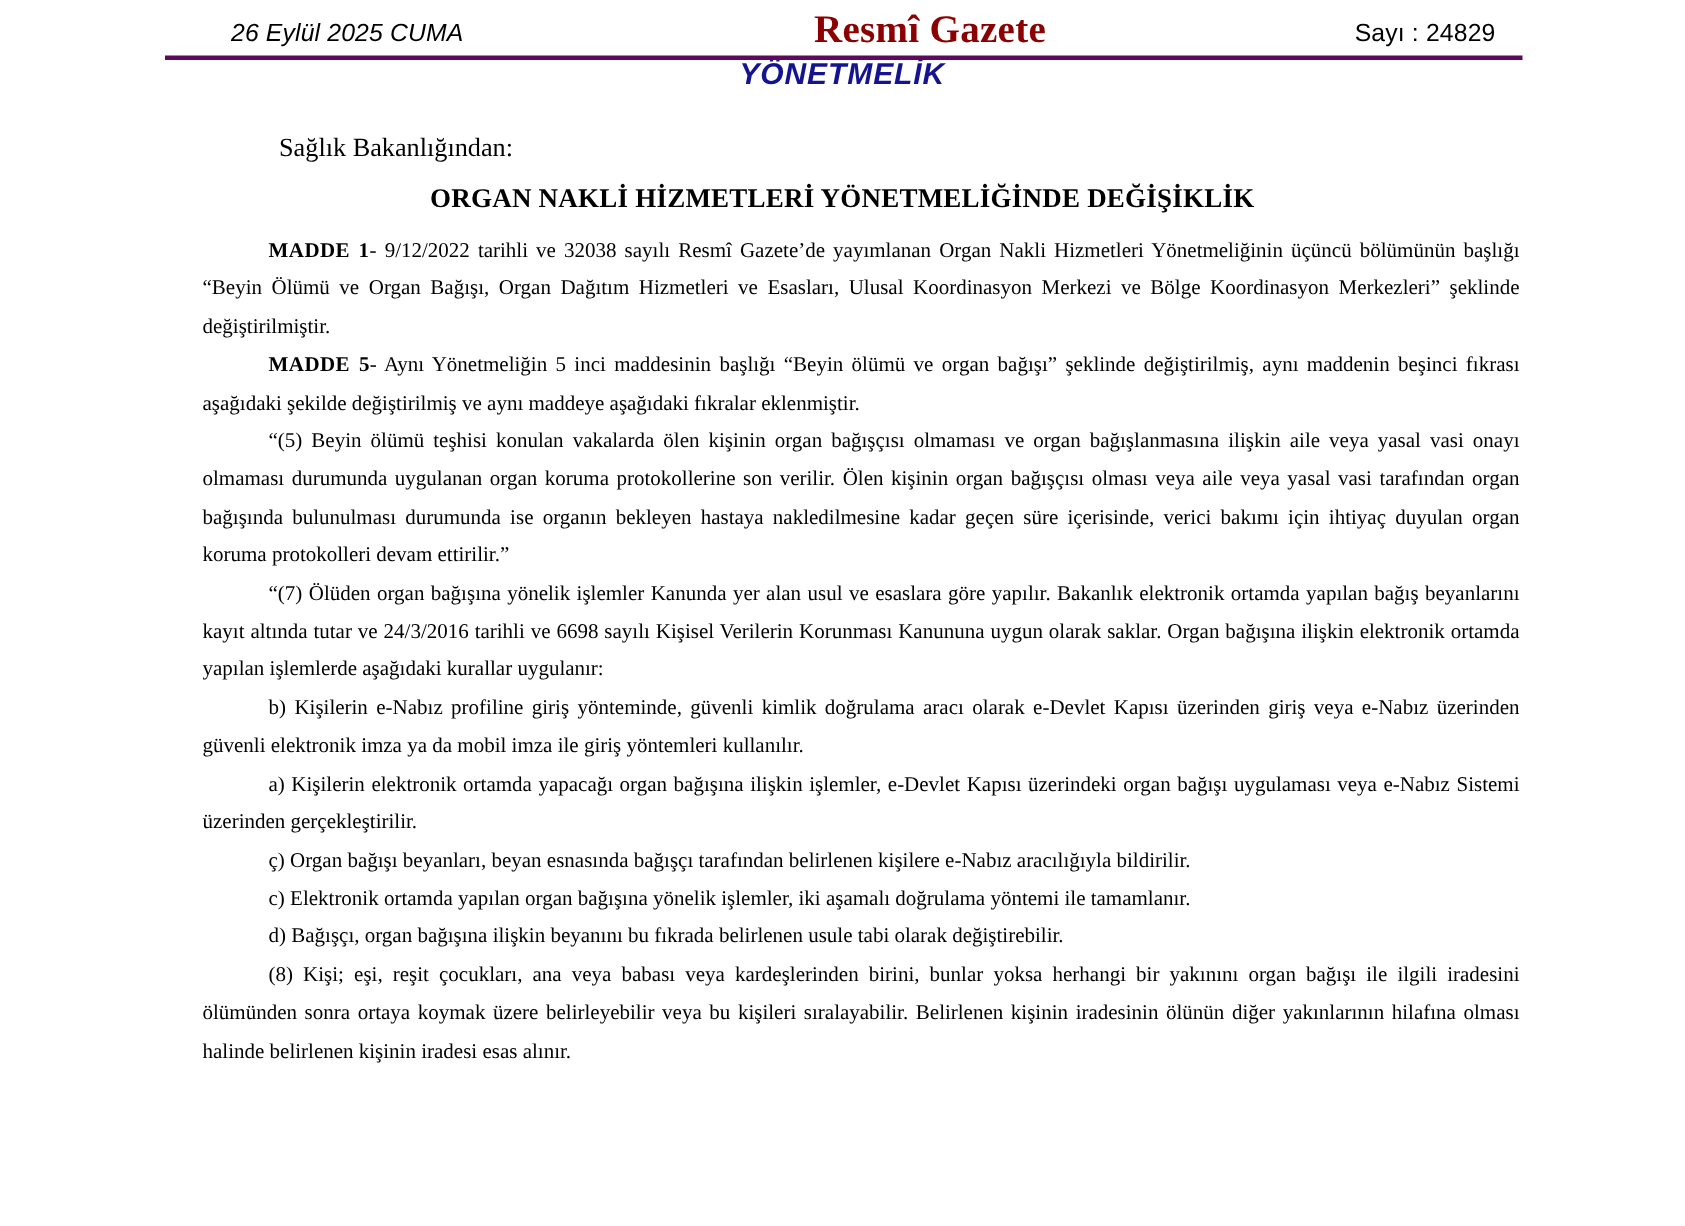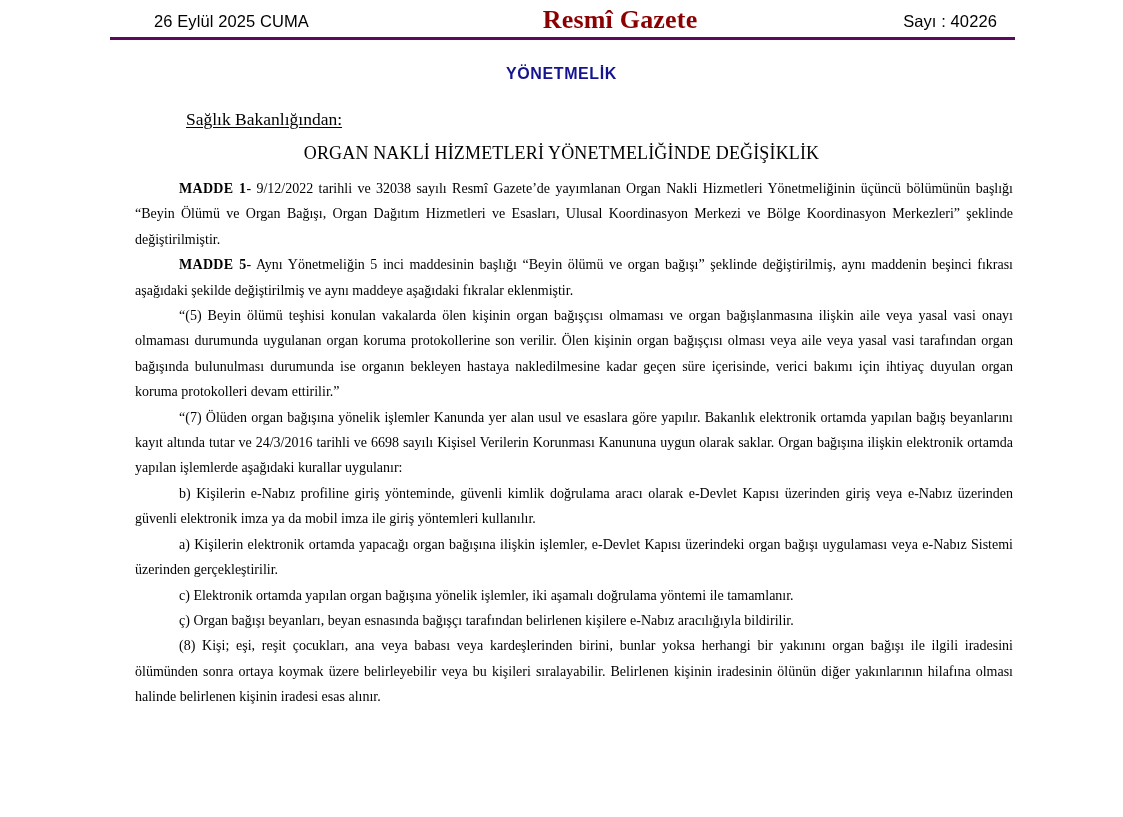--- a/index.html
+++ b/index.html
@@ -38,21 +38,21 @@
     padding-top: 4px;
   }
   .mast-date,
   .mast-issue {
     font-family: "Liberation Sans", "DejaVu Sans", sans-serif;
     font-size: 16.5px;
     color: #000000;
     letter-spacing: 0.1px;
     white-space: nowrap;
   }
-  .mast-date { padding-left: 44px; }
+  .mast-date { padding-left: 44px; font-style: italic; }
   .mast-issue { padding-right: 18px; }
   .mast-title {
     font-family: "Liberation Serif", "DejaVu Serif", serif;
     font-size: 26px;
     font-weight: bold;
     color: #8B0000;
     letter-spacing: 0.2px;
     white-space: nowrap;
     transform: translateY(1px);
     margin-left: 28px;
@@ -60,38 +60,38 @@
   .mast-rule {
     height: 3px;
     background: #5C0A5C;
     margin-top: 3px;
   }
 
   
   .section-kind {
     text-align: center;
     font-family: "Liberation Sans", "DejaVu Sans", sans-serif;
-    font-size: 16px;
+    font-size: 20px;
     font-weight: bold;
     color: #141491;
     letter-spacing: 0.6px;
-    margin-top: 27px;
+    margin-top: 1px;
+    font-style: italic;
   }
   .issuer-wrap {
     margin: 26px 0 0 186px;
   }
   .issuer {
     font-size: 17.5px;
-    text-decoration: underline;
     text-underline-offset: 2px;
   }
   .doc-title {
     text-align: center;
     font-size: 18px;
-    font-weight: normal;
+    font-weight: bold;
     line-height: 22px;
     margin: 12px 132px 0 132px;
     letter-spacing: 0.15px;
   }
   .doc-title span { display: block; }
 
   
   .body-col {
     margin: 0 110px 0 135px;
     padding-top: 12px;
@@ -112,21 +112,21 @@
 </style>
 </head>
 <body>
 
 <div class="page">
 
   <div class="masthead">
     <div class="masthead-row">
       <div class="mast-date">26 Eylül 2025 CUMA</div>
       <div class="mast-title">Resmî Gazete</div>
-      <div class="mast-issue">Sayı : 40226</div>
+      <div class="mast-issue">Sayı : 24829</div>
     </div>
     <div class="mast-rule"></div>
   </div>
 
   <div class="section-kind">YÖNETMELİK</div>
 
   <div class="issuer-wrap">
     <span class="issuer">Sağlık Bakanlığından:</span>
   </div>
 
@@ -145,22 +145,23 @@
     </p>
 
     <p class="para">“(5) Beyin ölümü teşhisi konulan vakalarda ölen kişinin organ bağışçısı olmaması ve organ bağışlanmasına ilişkin aile veya yasal vasi onayı olmaması durumunda uygulanan organ koruma protokollerine son verilir. Ölen kişinin organ bağışçısı olması veya aile veya yasal vasi tarafından organ bağışında bulunulması durumunda ise organın bekleyen hastaya nakledilmesine kadar geçen süre içerisinde, verici bakımı için ihtiyaç duyulan organ koruma protokolleri devam ettirilir.”</p>
 
     <p class="para">“(7) Ölüden organ bağışına yönelik işlemler Kanunda yer alan usul ve esaslara göre yapılır. Bakanlık elektronik ortamda yapılan bağış beyanlarını kayıt altında tutar ve 24/3/2016 tarihli ve 6698 sayılı Kişisel Verilerin Korunması Kanununa uygun olarak saklar. Organ bağışına ilişkin elektronik ortamda yapılan işlemlerde aşağıdaki kurallar uygulanır:</p>
 
     <p class="para">b) Kişilerin e-Nabız profiline giriş yönteminde, güvenli kimlik doğrulama aracı olarak e-Devlet Kapısı üzerinden giriş veya e-Nabız üzerinden güvenli elektronik imza ya da mobil imza ile giriş yöntemleri kullanılır.</p>
 
     <p class="para">a) Kişilerin elektronik ortamda yapacağı organ bağışına ilişkin işlemler, e-Devlet Kapısı üzerindeki organ bağışı uygulaması veya e-Nabız Sistemi üzerinden gerçekleştirilir.</p>
 
+    <p class="para">ç) Organ bağışı beyanları, beyan esnasında bağışçı tarafından belirlenen kişilere e-Nabız aracılığıyla bildirilir.</p>
+
     <p class="para">c) Elektronik ortamda yapılan organ bağışına yönelik işlemler, iki aşamalı doğrulama yöntemi ile tamamlanır.</p>
 
-    <p class="para">ç) Organ bağışı beyanları, beyan esnasında bağışçı tarafından belirlenen kişilere e-Nabız aracılığıyla bildirilir.</p>
-
+    <p class="para">d) Bağışçı, organ bağışına ilişkin beyanını bu fıkrada belirlenen usule tabi olarak değiştirebilir.</p>
 
     <p class="para">(8) Kişi; eşi, reşit çocukları, ana veya babası veya kardeşlerinden birini, bunlar yoksa herhangi bir yakınını organ bağışı ile ilgili iradesini ölümünden sonra ortaya koymak üzere belirleyebilir veya bu kişileri sıralayabilir. Belirlenen kişinin iradesinin ölünün diğer yakınlarının hilafına olması halinde belirlenen kişinin iradesi esas alınır.</p>
 
 
   </div>
 </div>
 
 </body></html>

